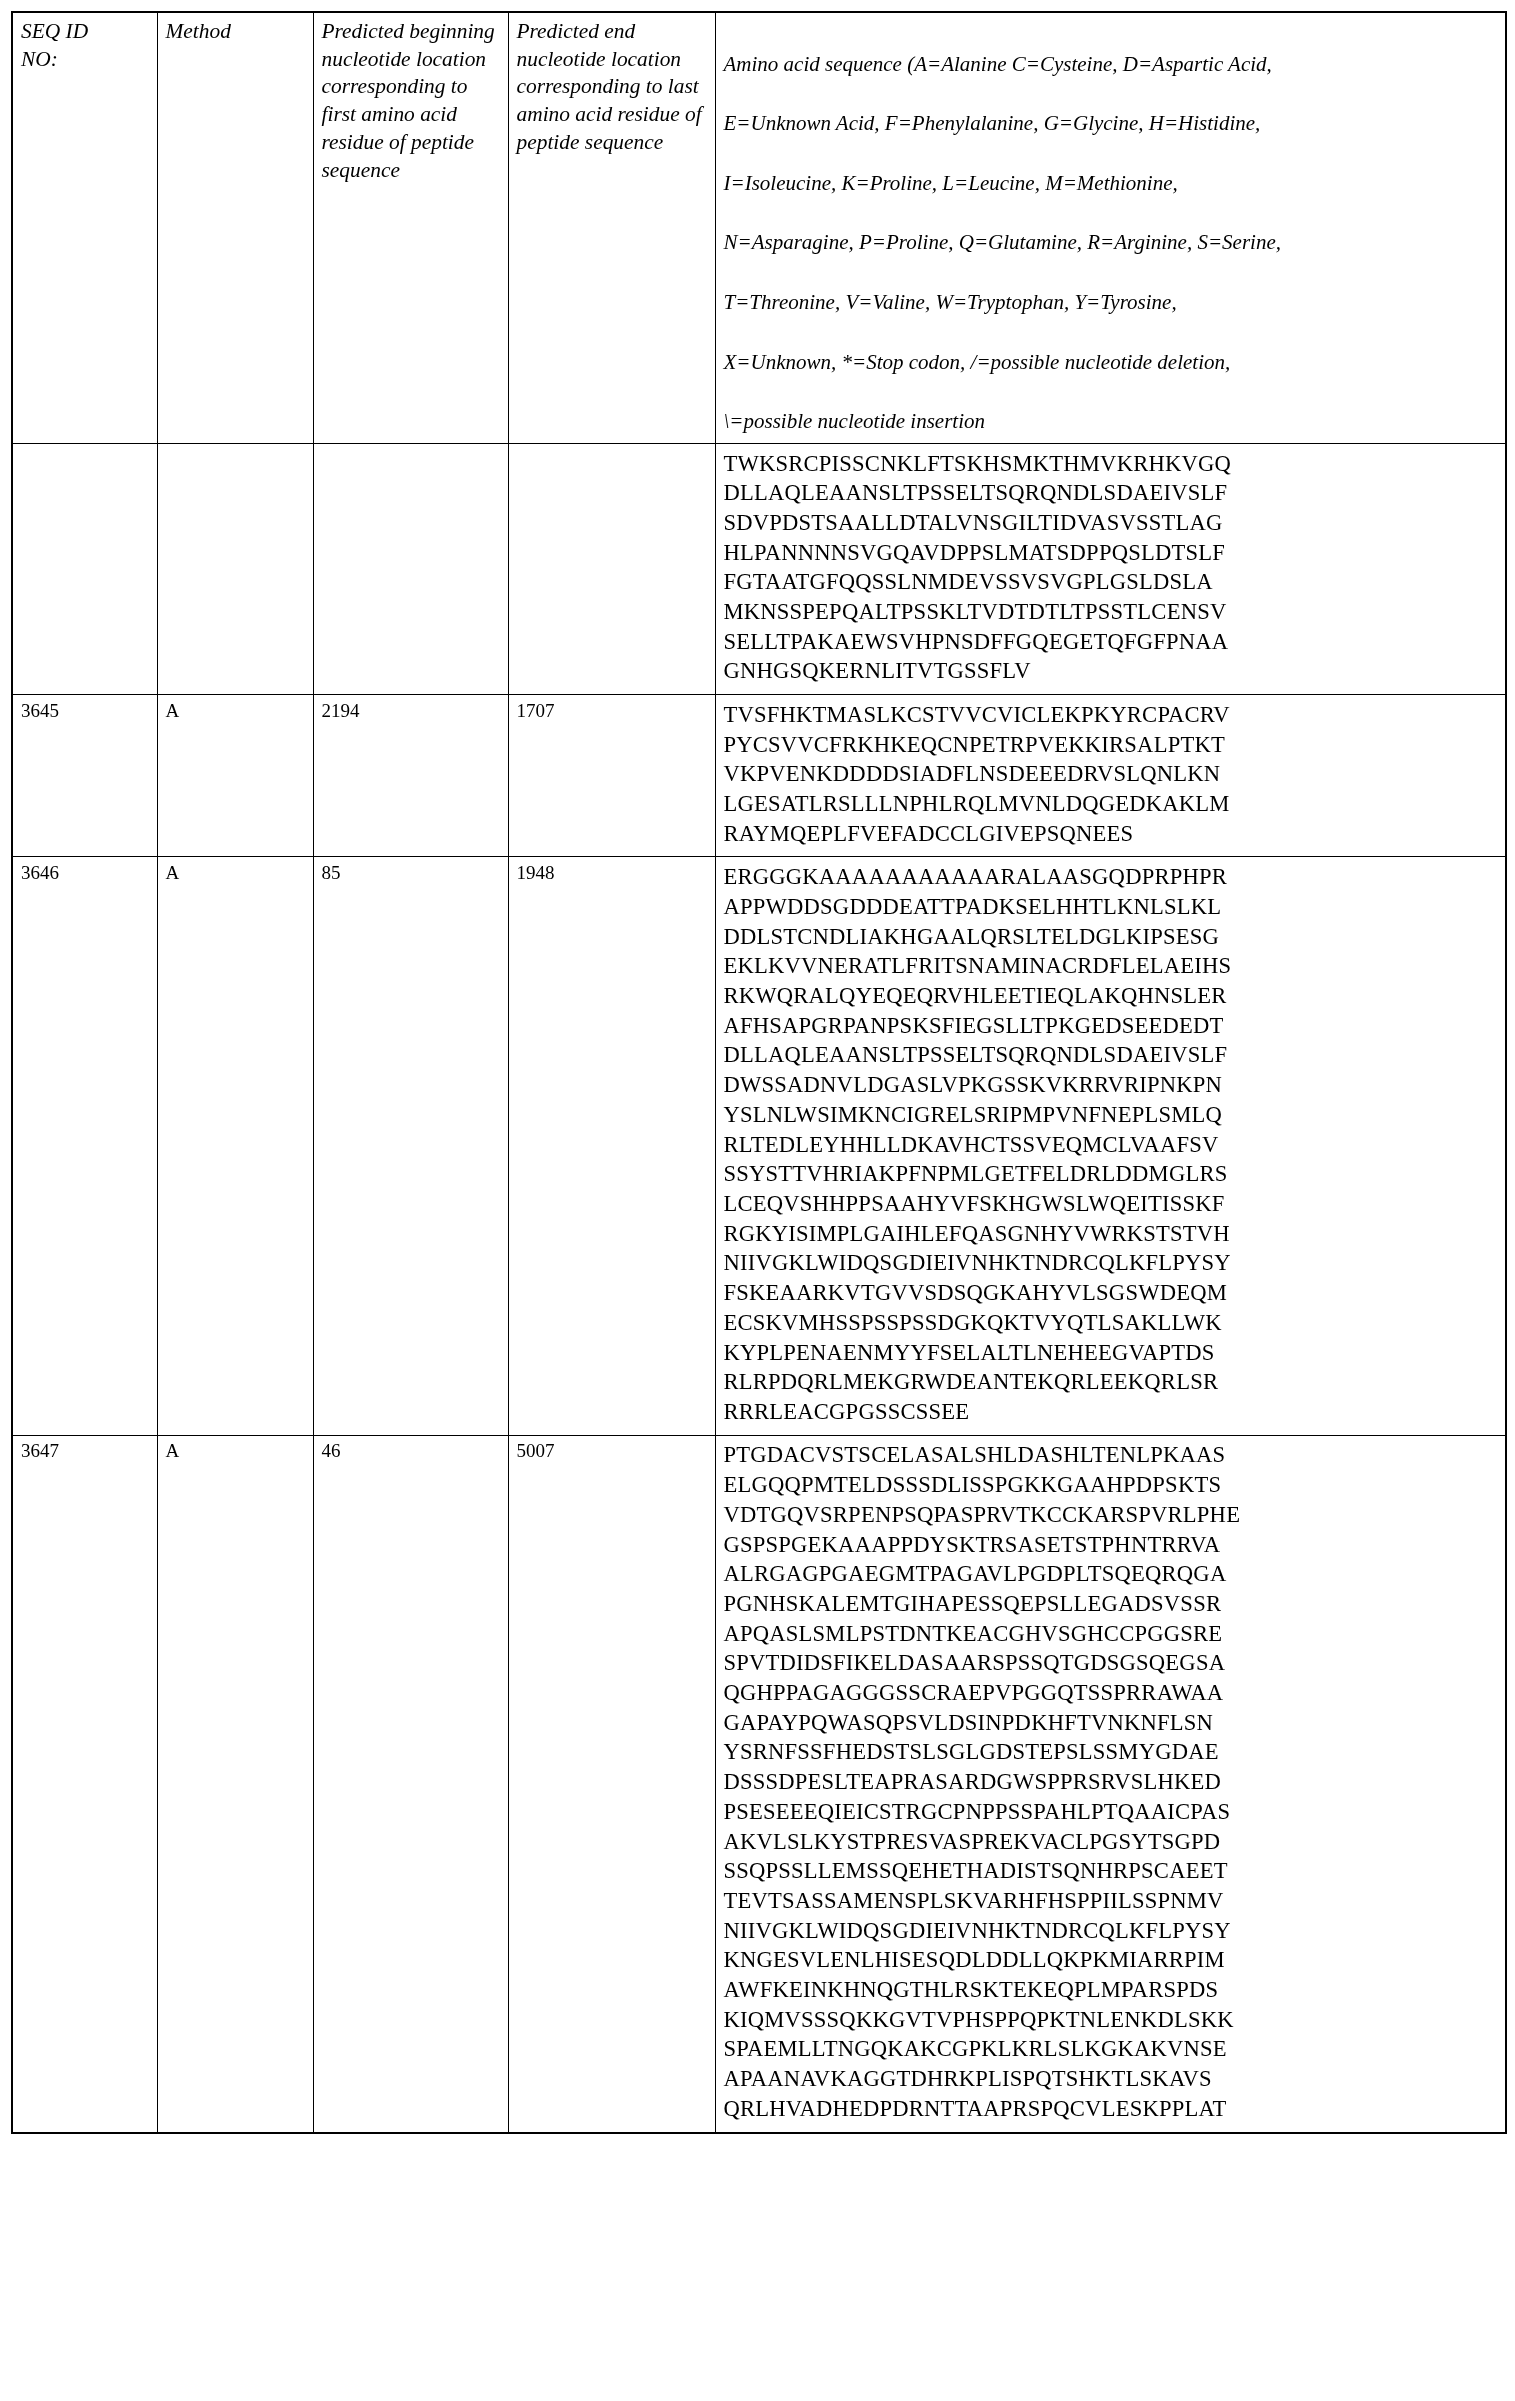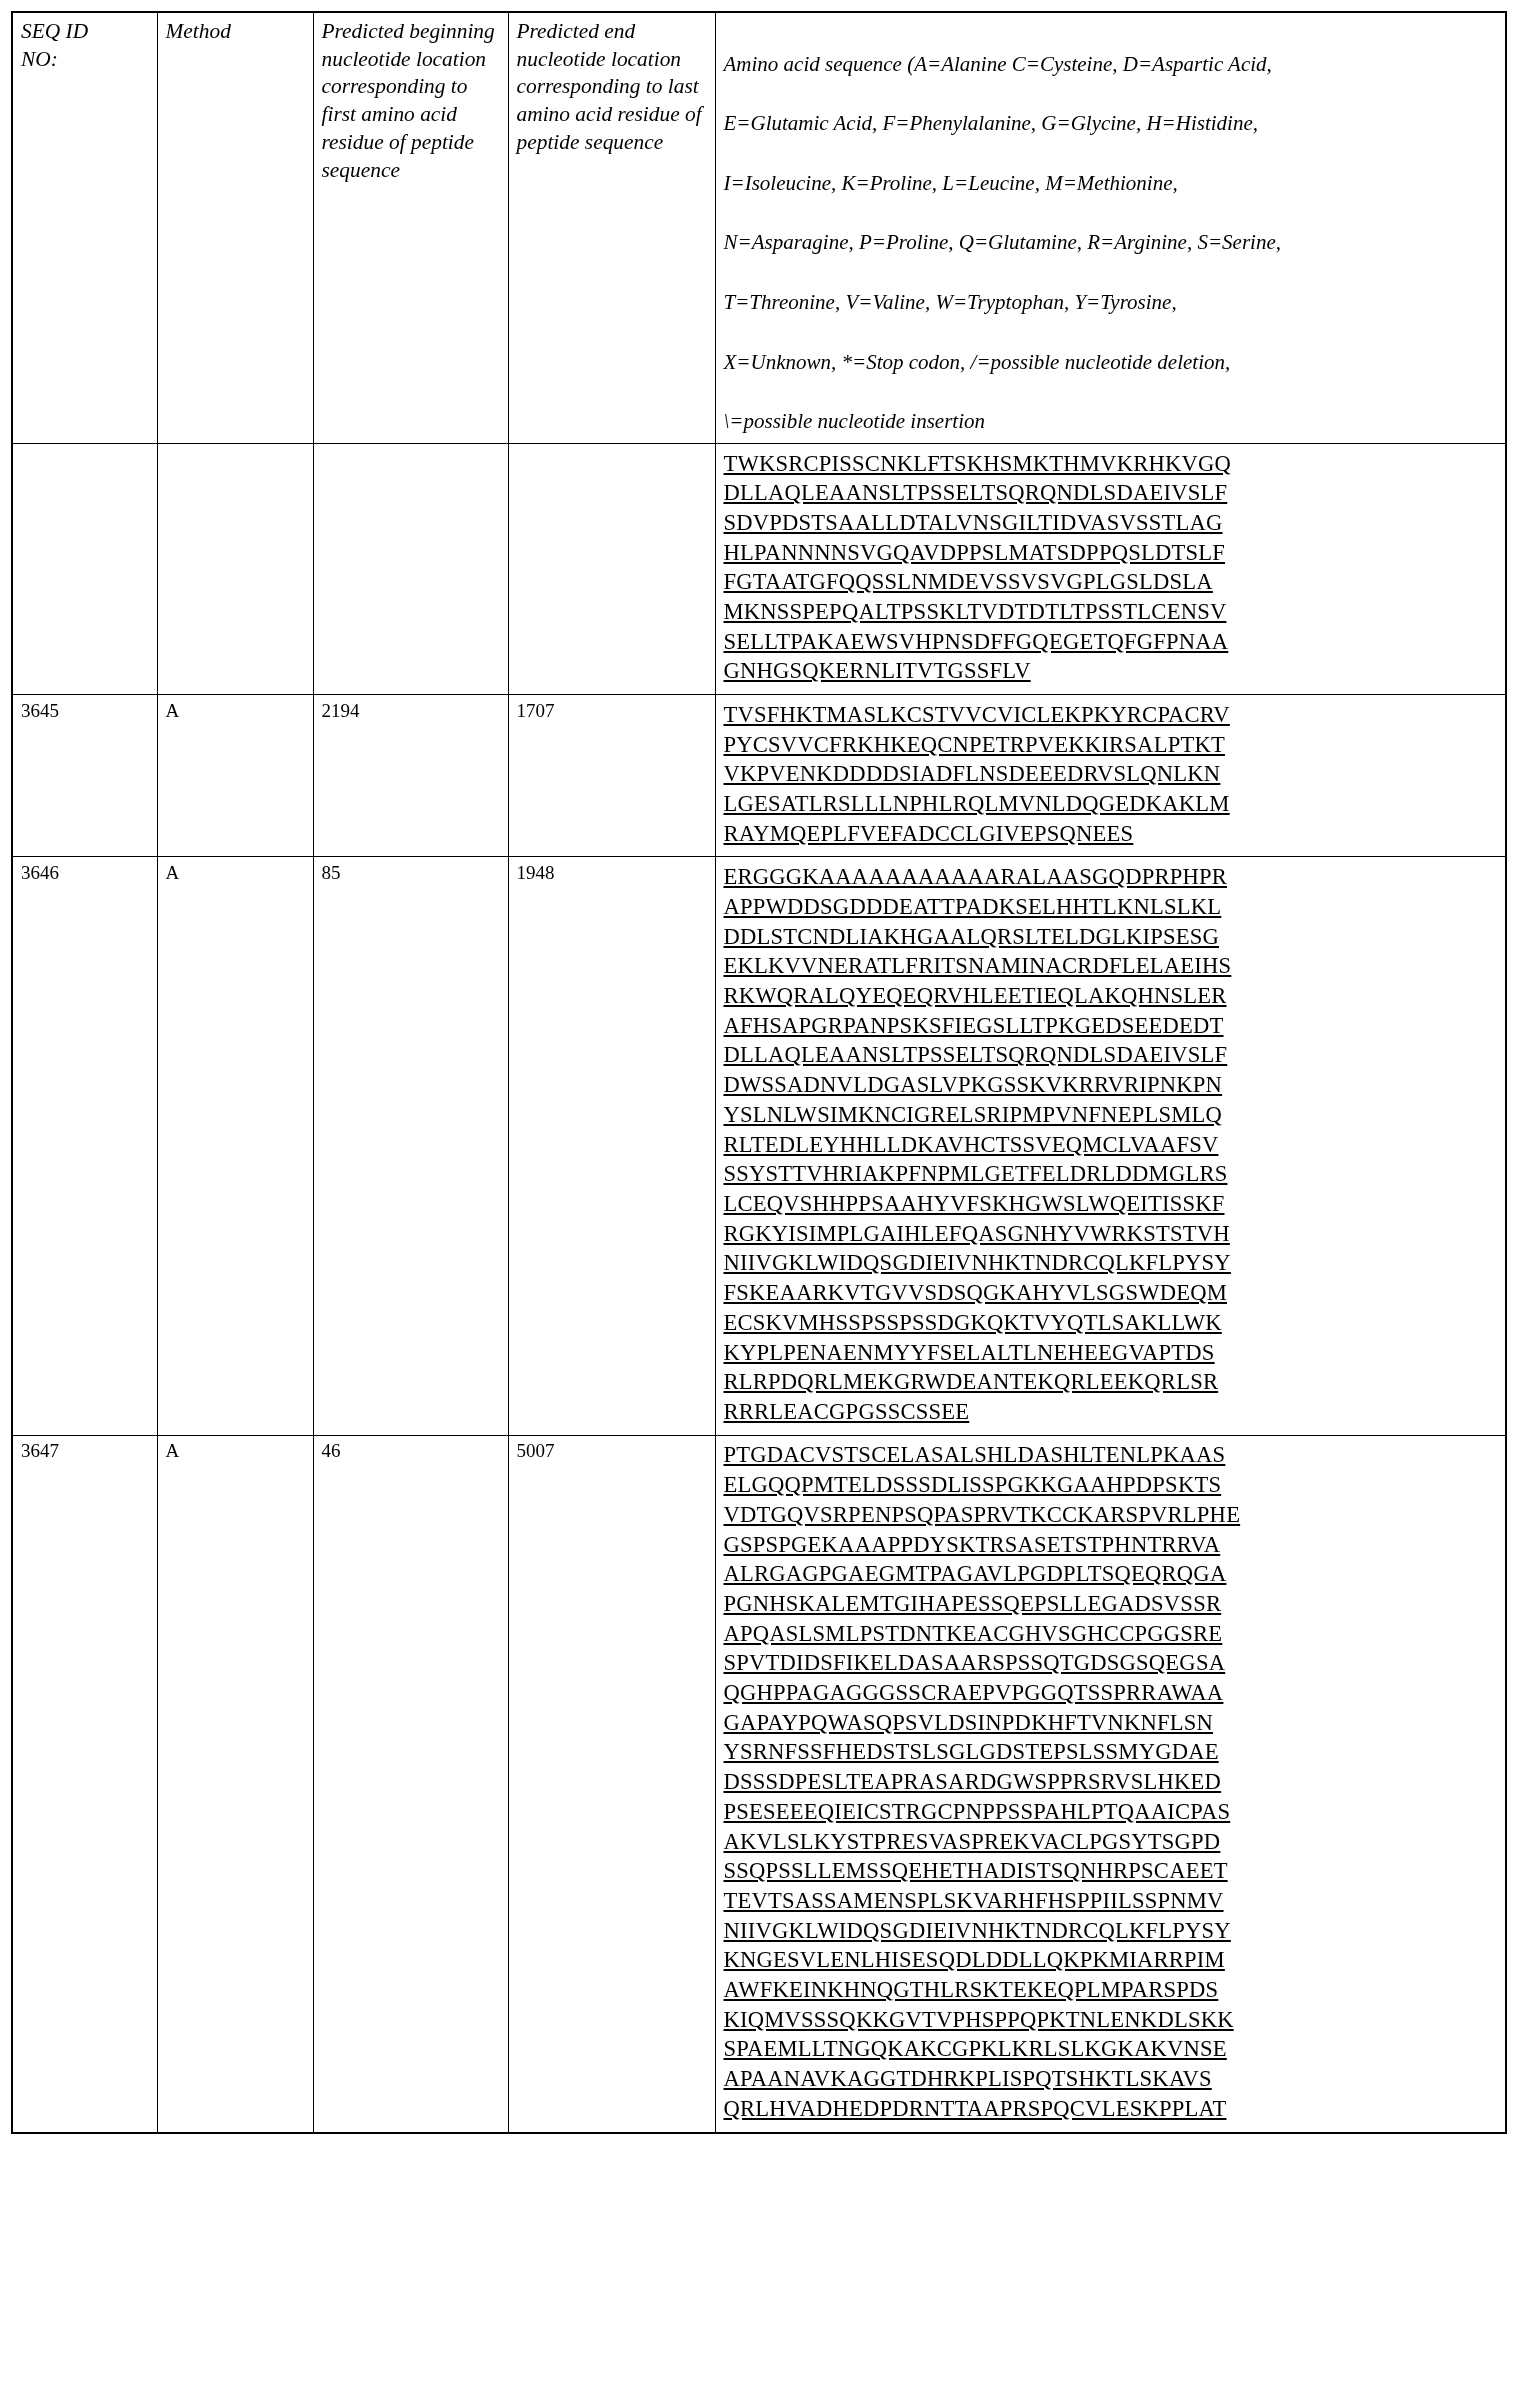--- a/index.html
+++ b/index.html
@@ -59,21 +59,20 @@
     line-height: 1.2;
     font-style: normal;
     font-weight: normal;
   }
   .seqcell {
     font-size: 22.6px;
     line-height: 1.315;
     letter-spacing: 0.2px;
     font-style: normal;
     font-weight: normal;
-    text-decoration: underline;
   }
   .seqcell .ln {
     display: block;
     white-space: nowrap;
   }
 </style>
 </head>
 <body>
 
 <div class="page">
@@ -89,21 +88,21 @@
       <tr>
         <th class="hdr">
           <span>SEQ ID</span><br>
           <span>NO:</span>
         </th>
         <th class="hdr">Method</th>
         <th class="hdr">Predicted beginning nucleotide location corresponding to first amino acid residue of peptide sequence</th>
         <th class="hdr">Predicted end nucleotide location corresponding to last amino acid residue of peptide sequence</th>
         <th class="hdr-aa">
             <span class="ln">Amino acid sequence (A=Alanine C=Cysteine, D=Aspartic Acid,</span>
-            <span class="ln">E=Glutamic Acid, F=Phenylalanine, G=Glycine, H=Histidine,</span>
+            <span class="ln">E=Unknown Acid, F=Phenylalanine, G=Glycine, H=Histidine,</span>
             <span class="ln">I=Isoleucine, K=Proline, L=Leucine, M=Methionine,</span>
             <span class="ln">N=Asparagine, P=Proline, Q=Glutamine, R=Arginine, S=Serine,</span>
             <span class="ln">T=Threonine, V=Valine, W=Tryptophan, Y=Tyrosine,</span>
             <span class="ln">X=Unknown, *=Stop codon, /=possible nucleotide deletion,</span>
             <span class="ln">\=possible nucleotide insertion</span>
           </th>
       </tr>
     </thead>
     <tbody>
         <tr>

